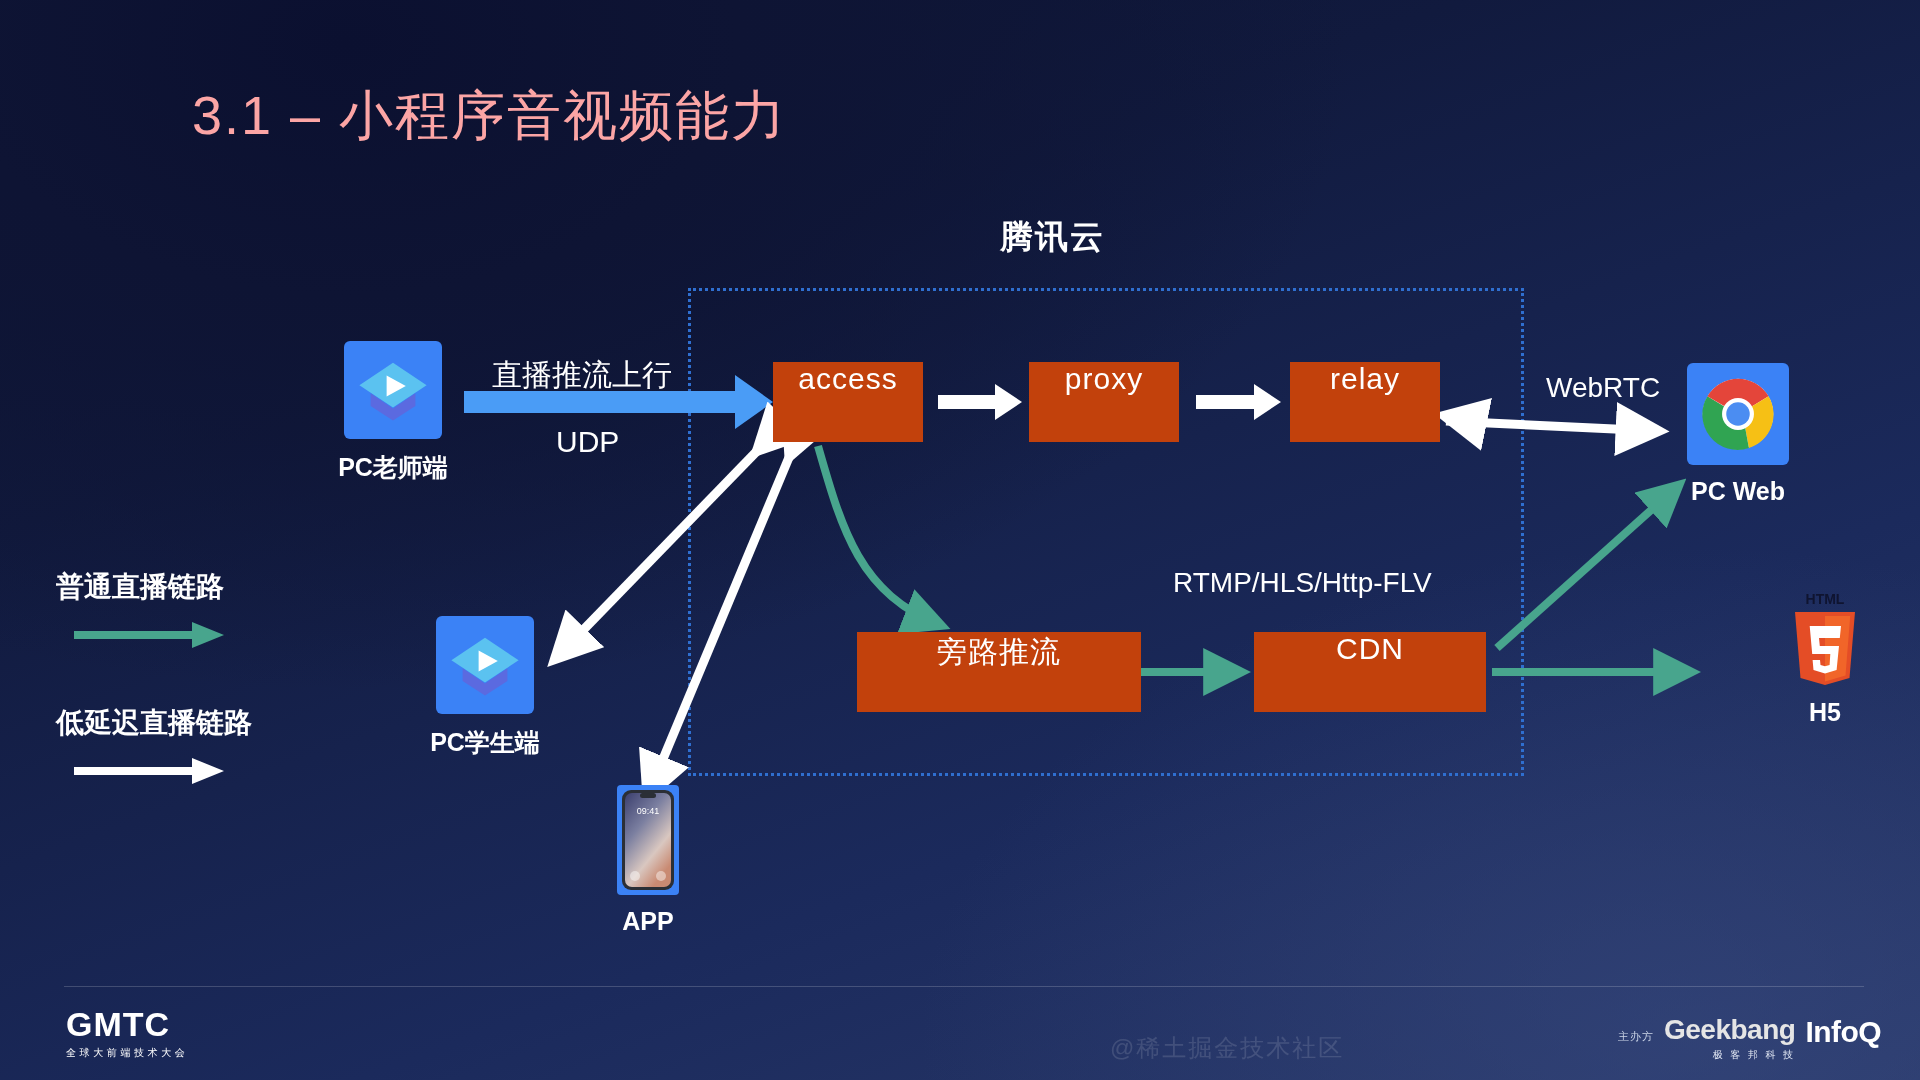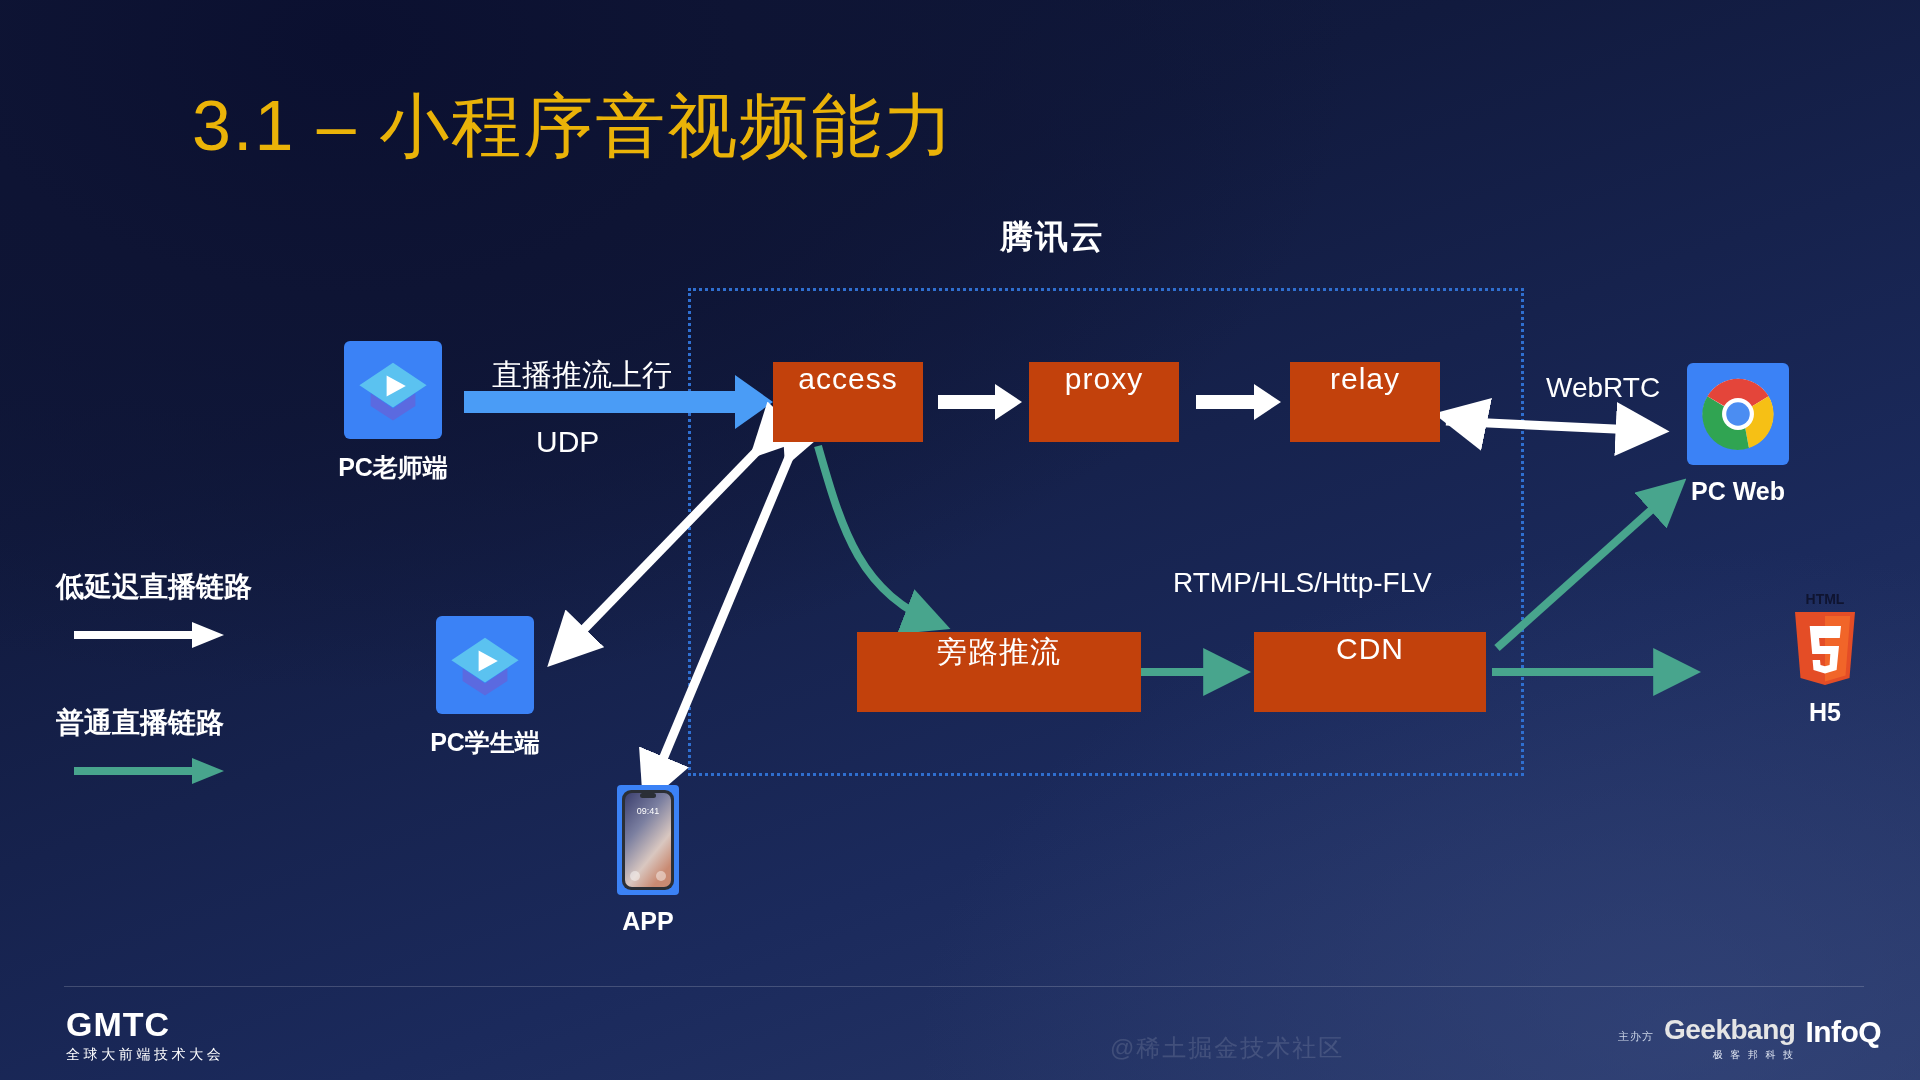--- a/index.html
+++ b/index.html
@@ -17,22 +17,22 @@
       linear-gradient(160deg, #0c1230 0%, #111a3e 30%, #1b2a5c 68%, #2a3a6b 100%);
   }
   .bg2 {
     position:absolute; inset:0;
     background: radial-gradient(ellipse 1100px 700px at 88% 96%, rgba(56,74,128,0.55) 0%, rgba(40,56,104,0.0) 70%);
   }
 
   
   #title {
     position:absolute; left:192px; top:80px;
-    font-size:70px; font-weight:400; letter-spacing:2px;
-    color:#eab308;
+    font-size:54px; font-weight:400; letter-spacing:2px;
+    color:#fca5a5;
     white-space:nowrap;
   }
 
   
   #cloud-label {
     position:absolute; left:1000px; top:215px;
     font-size:33px; font-weight:bold; color:#ffffff;
     letter-spacing:2px;
   }
   #cloud-box {
@@ -52,21 +52,21 @@
   }
   #node-access { left:773px; top:362px; width:150px; height:80px; }
   #node-proxy  { left:1029px; top:362px; width:150px; height:80px; }
   #node-relay  { left:1290px; top:362px; width:150px; height:80px; }
   #node-bypass { left:857px; top:632px; width:284px; height:80px; font-size:30px; }
   #node-cdn    { left:1254px; top:632px; width:232px; height:80px; }
 
   
   .lbl { position:absolute; color:#fff; white-space:nowrap; }
   #lbl-push      { left:492px; top:355px; font-size:30px; }
-  #lbl-udp       { left:536px; top:425px; font-size:30px; }
+  #lbl-udp       { left:556px; top:425px; font-size:30px; }
   #lbl-webrtc    { left:1538px; top:372px; font-size:28px;margin-left:8px; }
   #lbl-rtmp      { left:1173px; top:567px; font-size:28px; }
 
   
   .endpoint { position:absolute; text-align:center; }
   .endpoint .cap { margin-top:12px; font-size:25px; font-weight:bold; color:#fff; white-space:nowrap; }
   .iconbox {
     background:#3b82f6; border-radius:6px;
     display:flex; align-items:center; justify-content:center;
     margin:0 auto;
@@ -88,21 +88,21 @@
   .legend-text { font-size:28px; font-weight:bold; color:#fff; margin-bottom:16px; white-space:nowrap; }
   .legend-arrow { margin-left:18px; }
 
   
   #footer-rule {
     position:absolute; left:64px; top:986px; width:1800px; height:1px;
     background:rgba(255,255,255,0.18);
   }
   #gmtc { position:absolute; left:66px; top:1007px; }
   #gmtc .gmtc-main { font-size:34px; font-weight:bold; letter-spacing:1px; color:#fff; line-height:1; }
-  #gmtc .gmtc-sub { font-size:14px; letter-spacing:3.6px; color:#fff; margin-top:5px; }
+  #gmtc .gmtc-sub { font-size:10px; letter-spacing:3.6px; color:#fff; margin-top:5px; }
   #sponsor { position:absolute; left:1618px; top:1016px; display:flex; align-items:flex-start; gap:10px; }
   #sponsor .host { font-size:11px; color:#cdd6e8; margin-top:13px; letter-spacing:1px; }
   #sponsor .gb-main { font-size:28px; font-weight:bold; color:#e5e5e5; line-height:1; letter-spacing:-0.5px;}
   #sponsor .gb-sub { font-size:10px; letter-spacing:2.4px; color:#e2e8f4; margin-top:4px; text-align:right;}
   #sponsor .infoq { font-size:30px; font-weight:bold; color:#fff; margin-top:-1px; letter-spacing:-0.5px;}
   #watermark {
     position:absolute; left:1110px; top:1032px;
     font-size:24px; color:rgba(255,255,255,0.13); letter-spacing:2px;
     white-space:nowrap;
   }
@@ -262,29 +262,29 @@
       <path d="M8 22 L68 22 L62.5 88 L38 95 L13.5 88 Z" fill="#e44d26"></path>
       <path d="M38 26 L38 91.5 L58.5 85.5 L63.2 26 Z" fill="#f16529"></path>
       <path d="M22 36 L54 36 L52.8 48 L32 48 L32.8 56 L52 56 L49.6 80 L38 83.5 L26.5 80 L25.6 70 L33 70 L33.5 75 L38 76.2 L42.6 75 L43.3 64 L25.2 64 L22.7 36 Z" fill="#ffffff"></path>
     </svg>
   </div>
   <div class="cap">H5</div>
 </div>
 
 <div id="legend">
   <div class="legend-row">
+    <div class="legend-text">普通直播链路</div>
+    <svg class="legend-arrow" width="150" height="26" viewBox="0 0 150 26">
+      <path d="M0,9 L118,9 L118,0 L150,13 L118,26 L118,17 L0,17 z" fill="#48a58d"></path>
+    </svg>
+  </div>
+  <div class="legend-row">
     <div class="legend-text">低延迟直播链路</div>
     <svg class="legend-arrow" width="150" height="26" viewBox="0 0 150 26">
       <path d="M0,9 L118,9 L118,0 L150,13 L118,26 L118,17 L0,17 z" fill="#ffffff"></path>
-    </svg>
-  </div>
-  <div class="legend-row">
-    <div class="legend-text">普通直播链路</div>
-    <svg class="legend-arrow" width="150" height="26" viewBox="0 0 150 26">
-      <path d="M0,9 L118,9 L118,0 L150,13 L118,26 L118,17 L0,17 z" fill="#48a58d"></path>
     </svg>
   </div>
 </div>
 
 <div id="footer-rule"></div>
 
 <div id="gmtc">
   <div class="gmtc-main">GMTC</div>
   <div class="gmtc-sub">全球大前端技术大会</div>
 </div>

